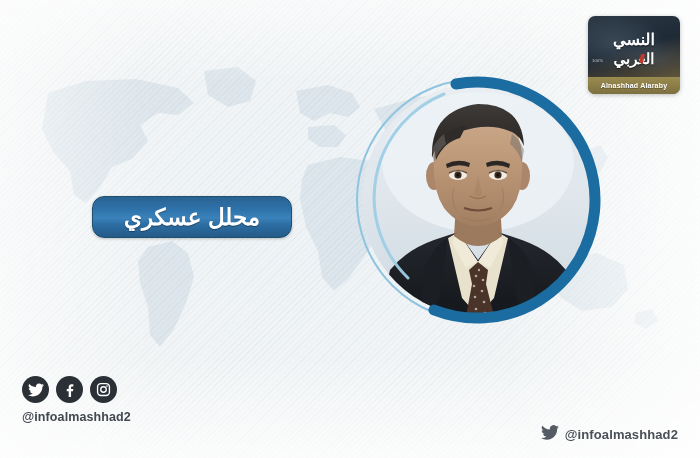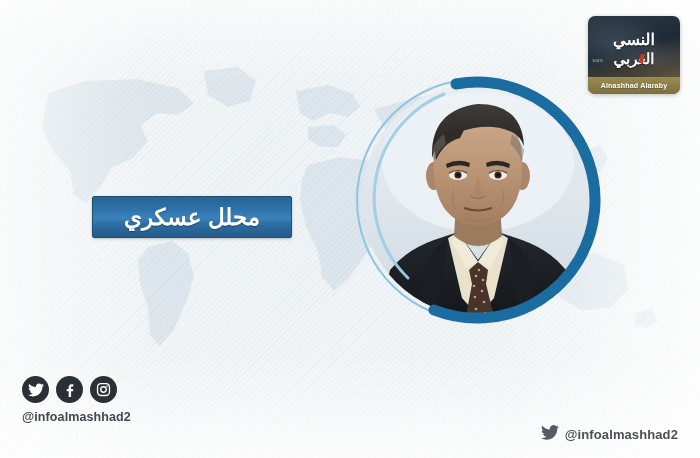--- a/index.html
+++ b/index.html
@@ -186,21 +186,21 @@
     font-size: 29px;
     font-weight: bold;
     color: #2e4b63;
     letter-spacing: 0px;
     line-height: 1.15;
     text-shadow: 0 1px 1px rgba(255,255,255,0.9);
   }
   .title-badge {
     margin-top: 6px;
     height: 40px;
-    border-radius: 2px;
+    border-radius: 12px;
     background: linear-gradient(to bottom, #2a6291 0%, #2f74ad 34%, #3b82bb 52%, #2c6da2 70%, #245a87 100%);
     border: 1px solid #1f516f;
     display: flex;
     align-items: center;
     justify-content: center;
     box-shadow: 0 1px 3px rgba(0,0,0,0.22);
   }
   .title-ar {
     direction: rtl;
     font-size: 23px;

